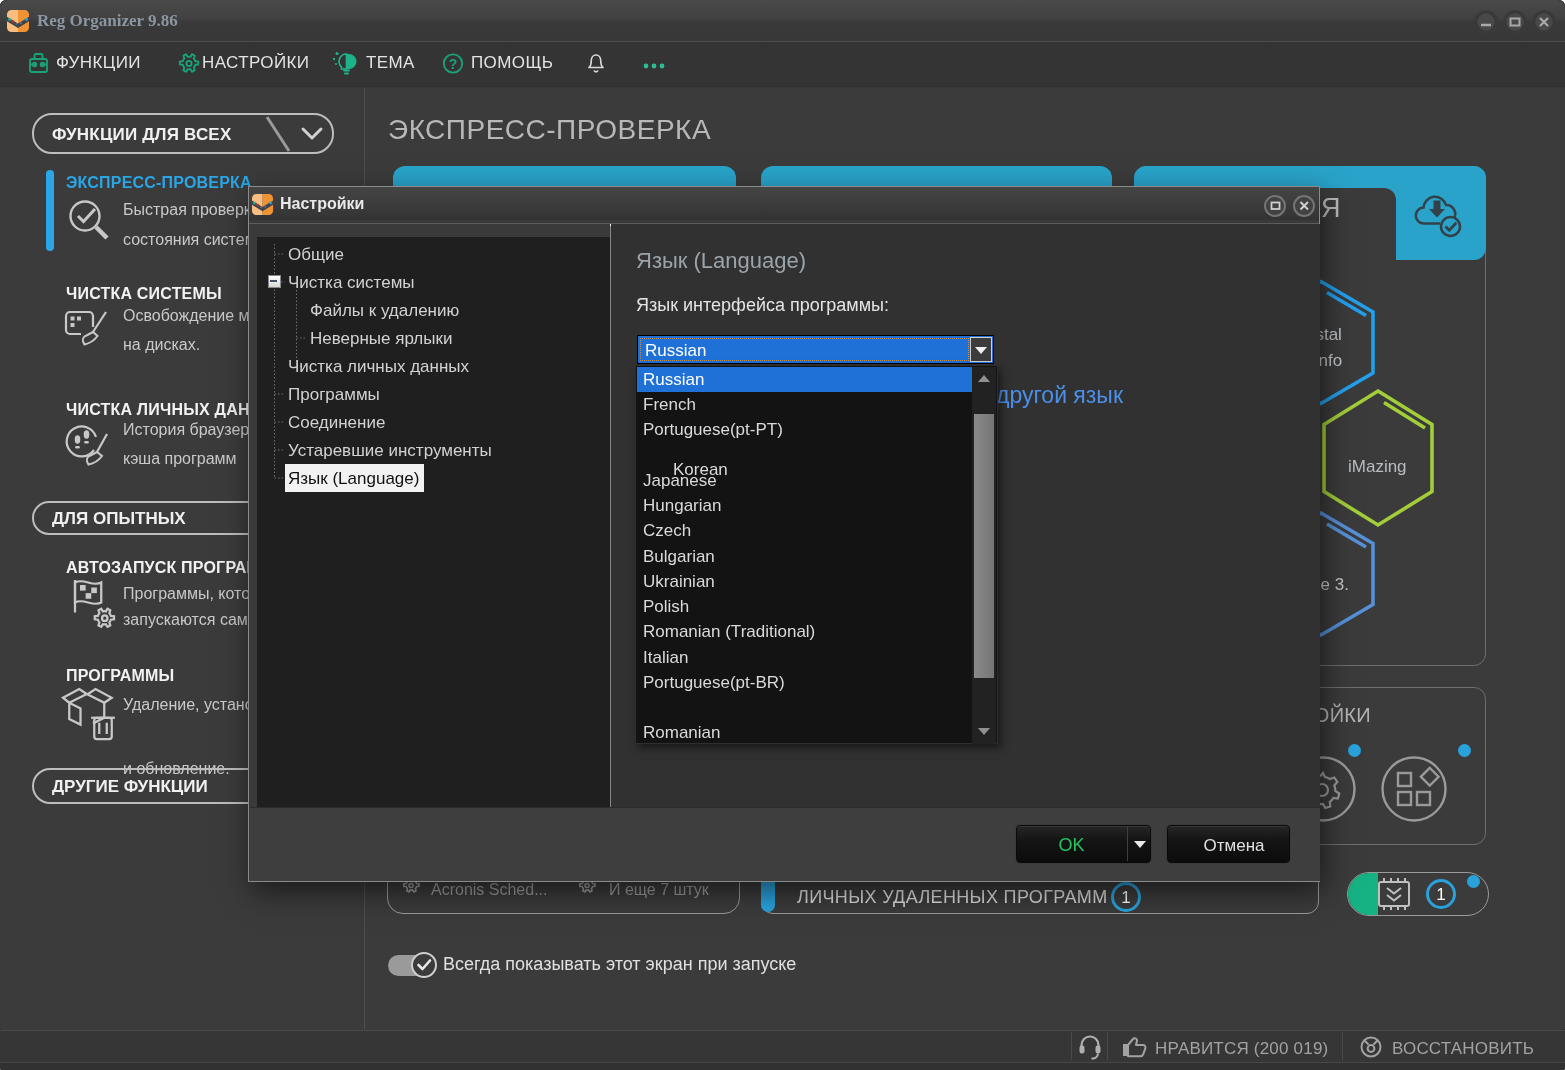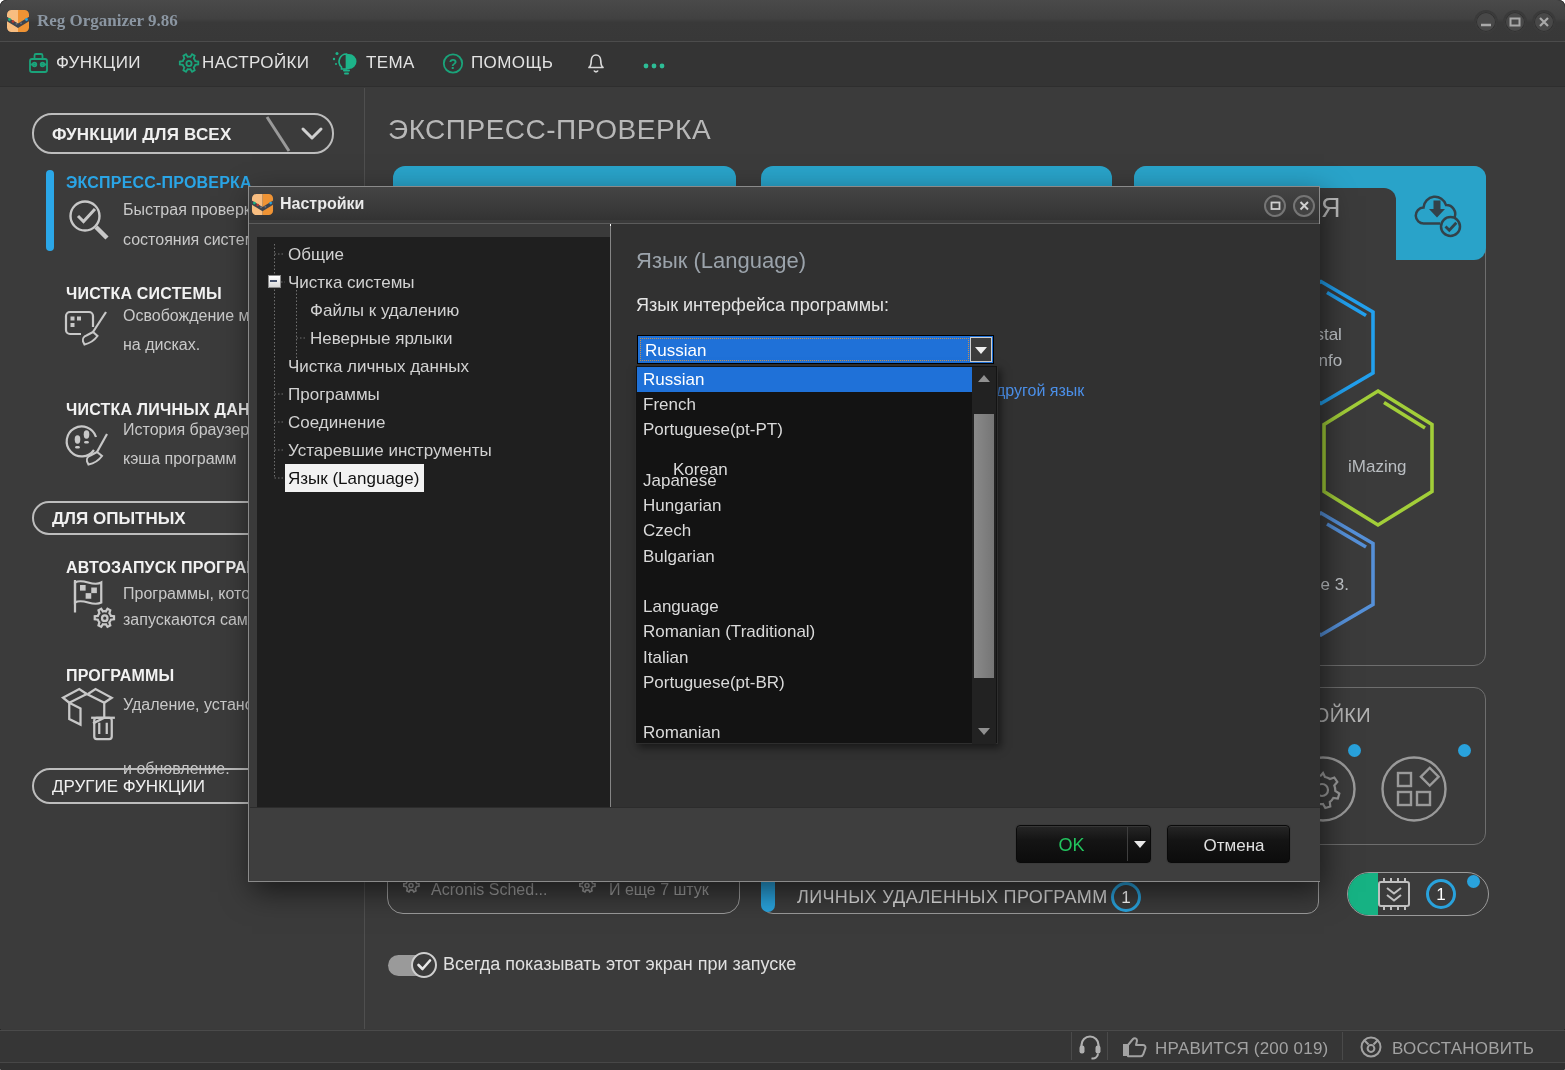--- a/index.html
+++ b/index.html
@@ -145,21 +145,21 @@
   <div class="sbdesc" style="top:450px;">кэша программ</div>
   <div class="pillbtn" style="left:32px;top:501px;width:302px;height:34px;border-radius:17px;"></div>
   <div class="abs" style="left:52px;top:509px;font-size:17px;font-weight:bold;color:#f0f0f0;">ДЛЯ ОПЫТНЫХ</div>
   <div class="sbtitle" style="top:559px;">АВТОЗАПУСК ПРОГРАММ</div>
   <div class="sbdesc" style="top:585px;">Программы, которые</div>
   <div class="sbdesc" style="top:611px;">запускаются сами</div>
   <div class="sbtitle" style="top:667px;">ПРОГРАММЫ</div>
   <div class="sbdesc" style="top:696px;">Удаление, установка</div>
   <div class="sbdesc" style="top:760px;">и обновление.</div>
   <div class="pillbtn" style="left:32px;top:768px;width:302px;height:36px;border-radius:18px;"></div>
-  <div class="abs" style="left:52px;top:777px;font-size:17px;font-weight:normal;color:#f0f0f0;">ДРУГИЕ ФУНКЦИИ</div>
+  <div class="abs" style="left:52px;top:777px;font-size:17px;font-weight:bold;color:#f0f0f0;">ДРУГИЕ ФУНКЦИИ</div>
   <svg id="sideicons" class="abs" style="left:0;top:0;" width="250" height="800" viewBox="0 0 250 800">
 
     <g stroke="#c8c8c8" stroke-width="2.4" fill="none">
       <circle cx="85" cy="216" r="14.5"></circle>
       <line x1="96" y1="227" x2="107" y2="238" stroke-width="4.5"></line>
       <path d="M78 216 l5.5 5.5 l11.5 -12.5" stroke-width="3"></path>
     </g>
 
     <g stroke="#c8c8c8" stroke-width="2.2" fill="none">
       <path d="M93 327 v-11 a4 4 0 0 0 -4 -4 h-19 a4 4 0 0 0 -4 4 v14 a4 4 0 0 0 4 4 h11"></path>
@@ -381,33 +381,34 @@
 
     <div class="abs" style="left:387px;top:61px;font-size:22px;color:#9ba3ab;">Язык (Language)</div>
     <div class="abs" style="left:387px;top:108px;font-size:18px;color:#e4e4e4;">Язык интерфейса программы:</div>
     <div id="combo">
       <div id="combofocus"></div>
       <div class="abs" style="left:7px;top:5px;font-size:17px;color:#fff;">Russian</div>
       <div id="comboarrow">
           <div class="tri-dn" style="left:4px;top:9px;border-top-color:#f0f0f0;"></div>
         </div>
     </div>
-    <div class="abs" style="left:747px;top:195px;font-size:16px;color:#4b8fe8;z-index:2;">другой язык</div>
+    <div class="abs" style="left:747px;top:195px;font-size:23px;color:#4b8fe8;z-index:2;">другой язык</div>
   </div>
 
   <div id="list">
     <div class="li" style="top:1px;background:#1f71d8;color:#fff;">Russian</div>
     <div class="li" style="top:51px;">Portuguese(pt-PT)</div>
     <div class="li" style="top:26px;">French</div>
     <div class="li" style="top:91px;padding-left:36px;">Korean</div>
     <div class="li" style="top:102px;">Japanese</div>
     <div class="li" style="top:127px;">Hungarian</div>
     <div class="li" style="top:152px;">Czech</div>
     <div class="li" style="top:178px;">Bulgarian</div>
-    <div class="li" style="top:228px;">Language</div>
+    <div class="li" style="top:203px;">Ukrainian</div>
+    <div class="li" style="top:228px;">Polish</div>
     <div class="li" style="top:253px;">Romanian (Traditional)</div>
     <div class="li" style="top:279px;">Italian</div>
     <div class="li" style="top:304px;">Portuguese(pt-BR)</div>
     <div class="li" style="top:354px;">Romanian</div>
     <div id="scroll">
       <div class="tri-up" style="left:6px;top:8px;"></div>
       <div id="thumb"></div>
       <div class="tri-dn" style="left:6px;top:361px;"></div>
     </div>
   </div>

